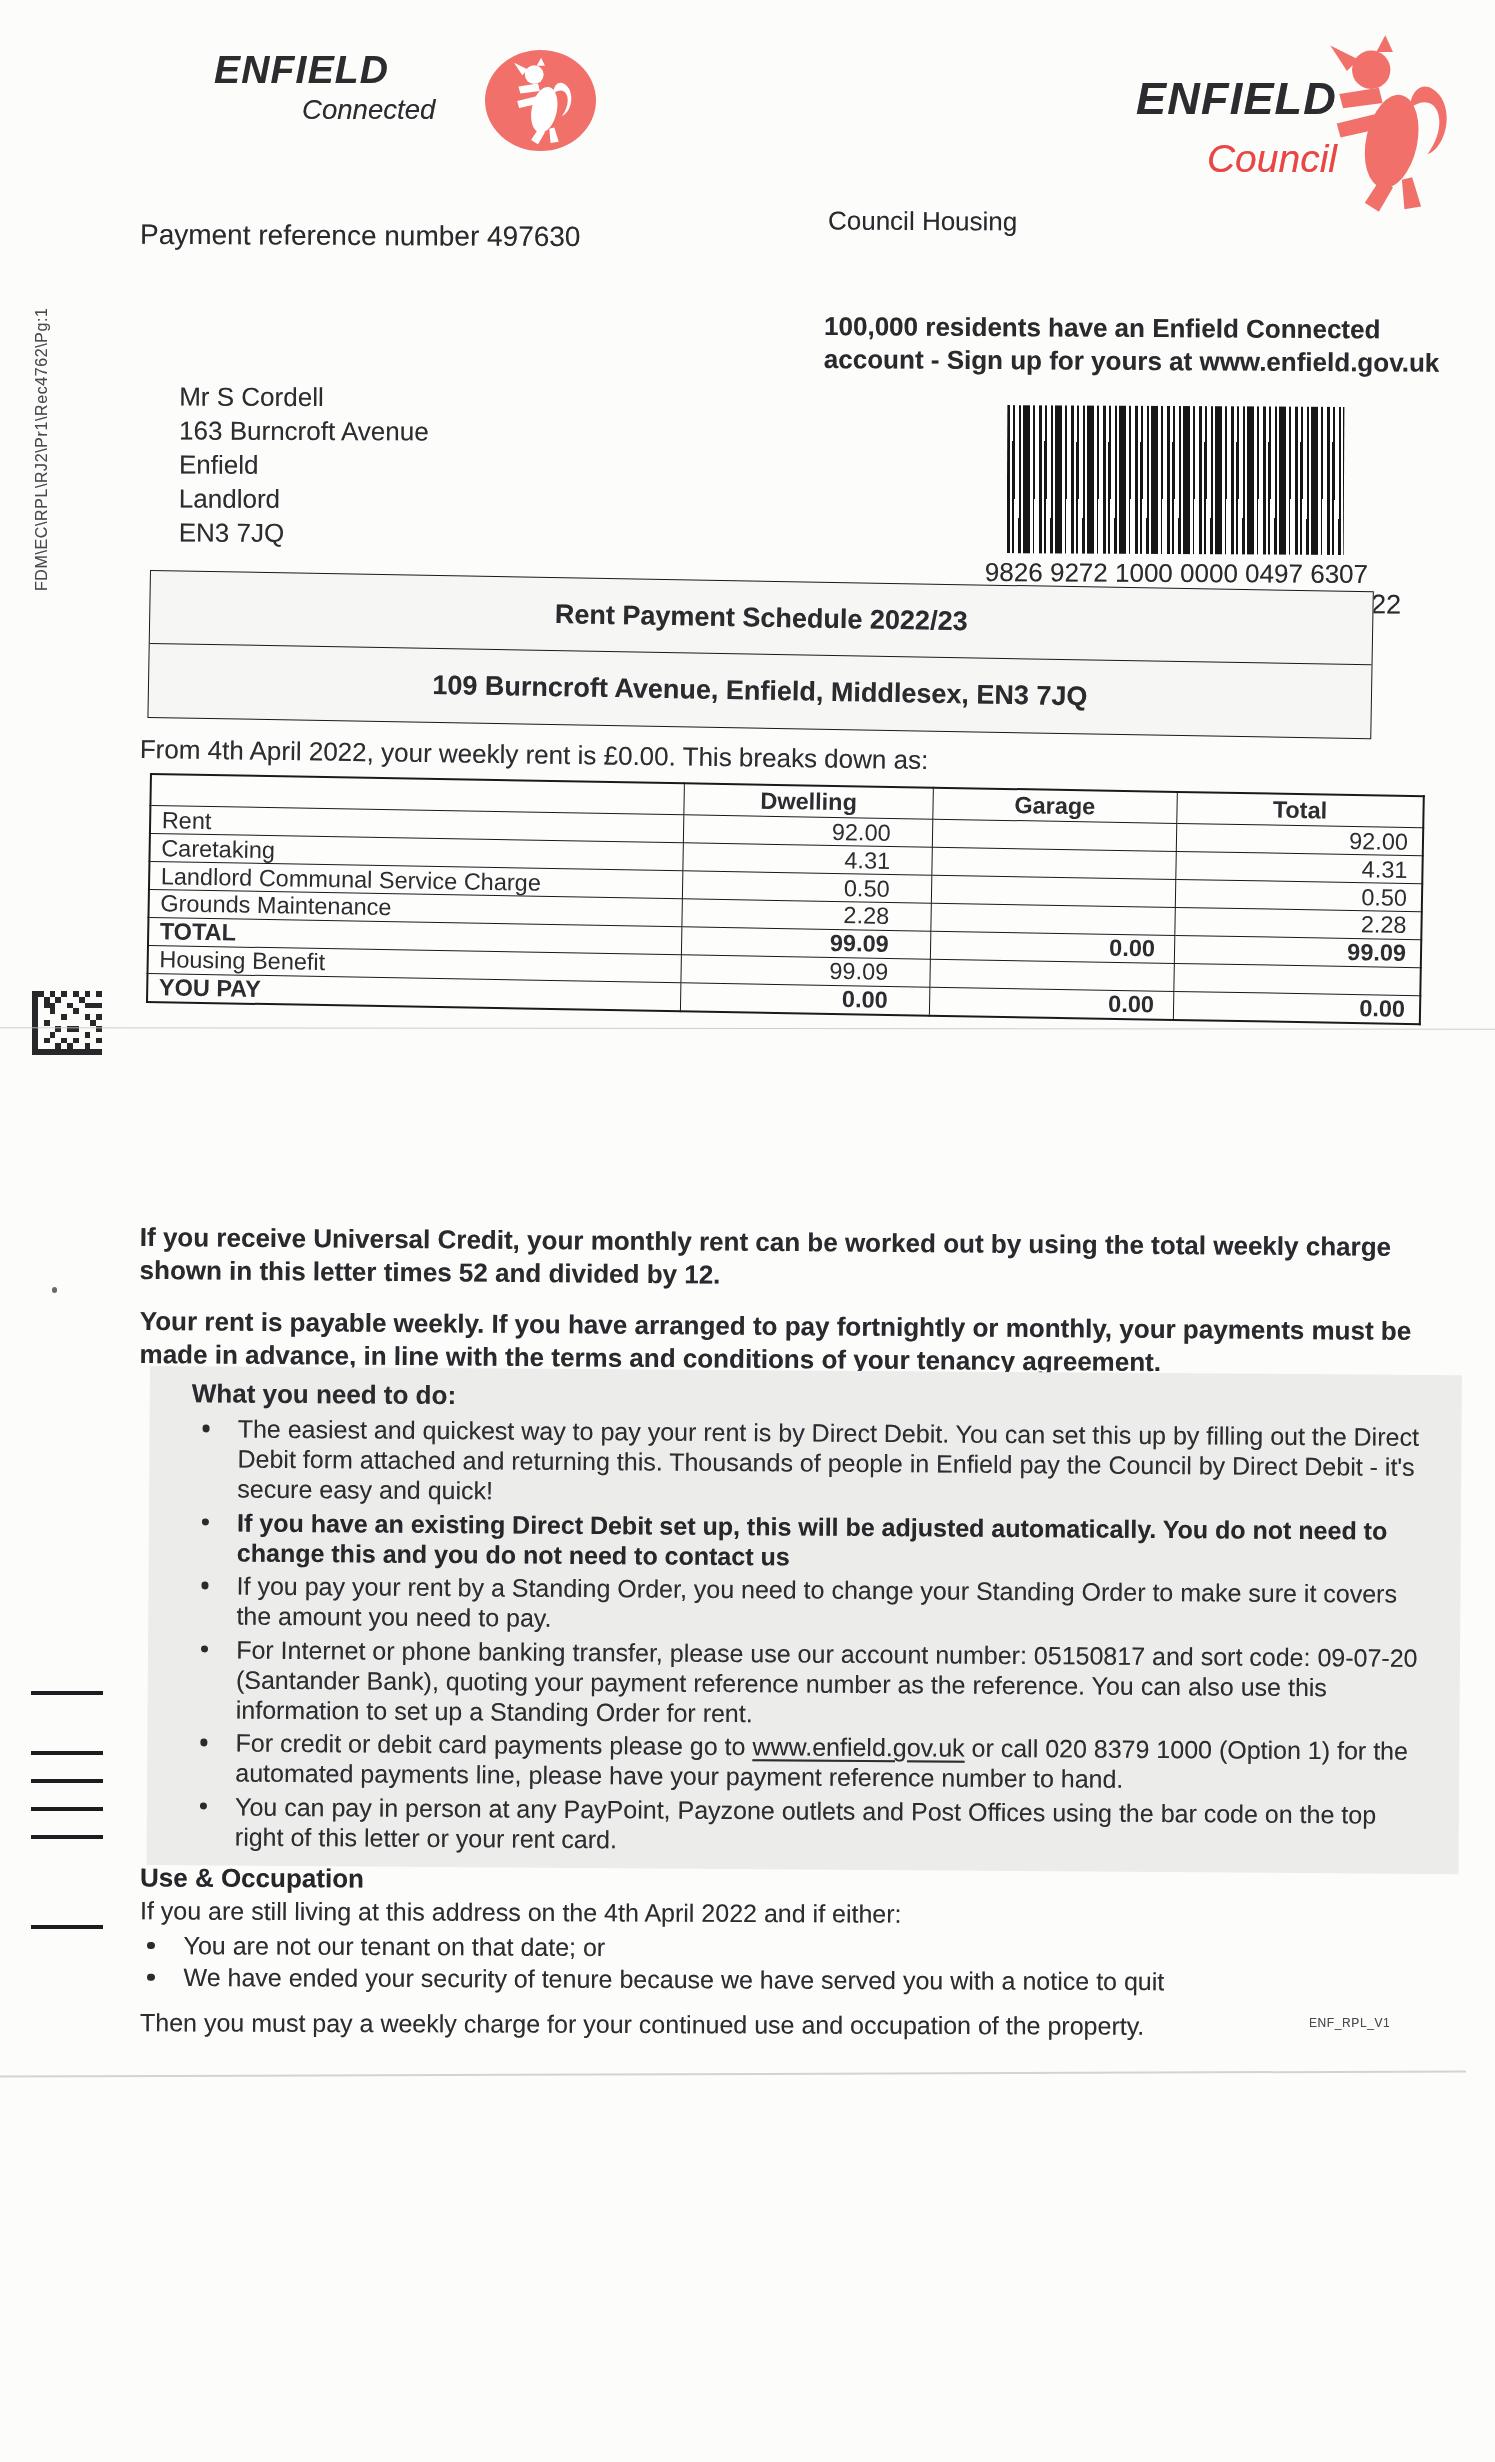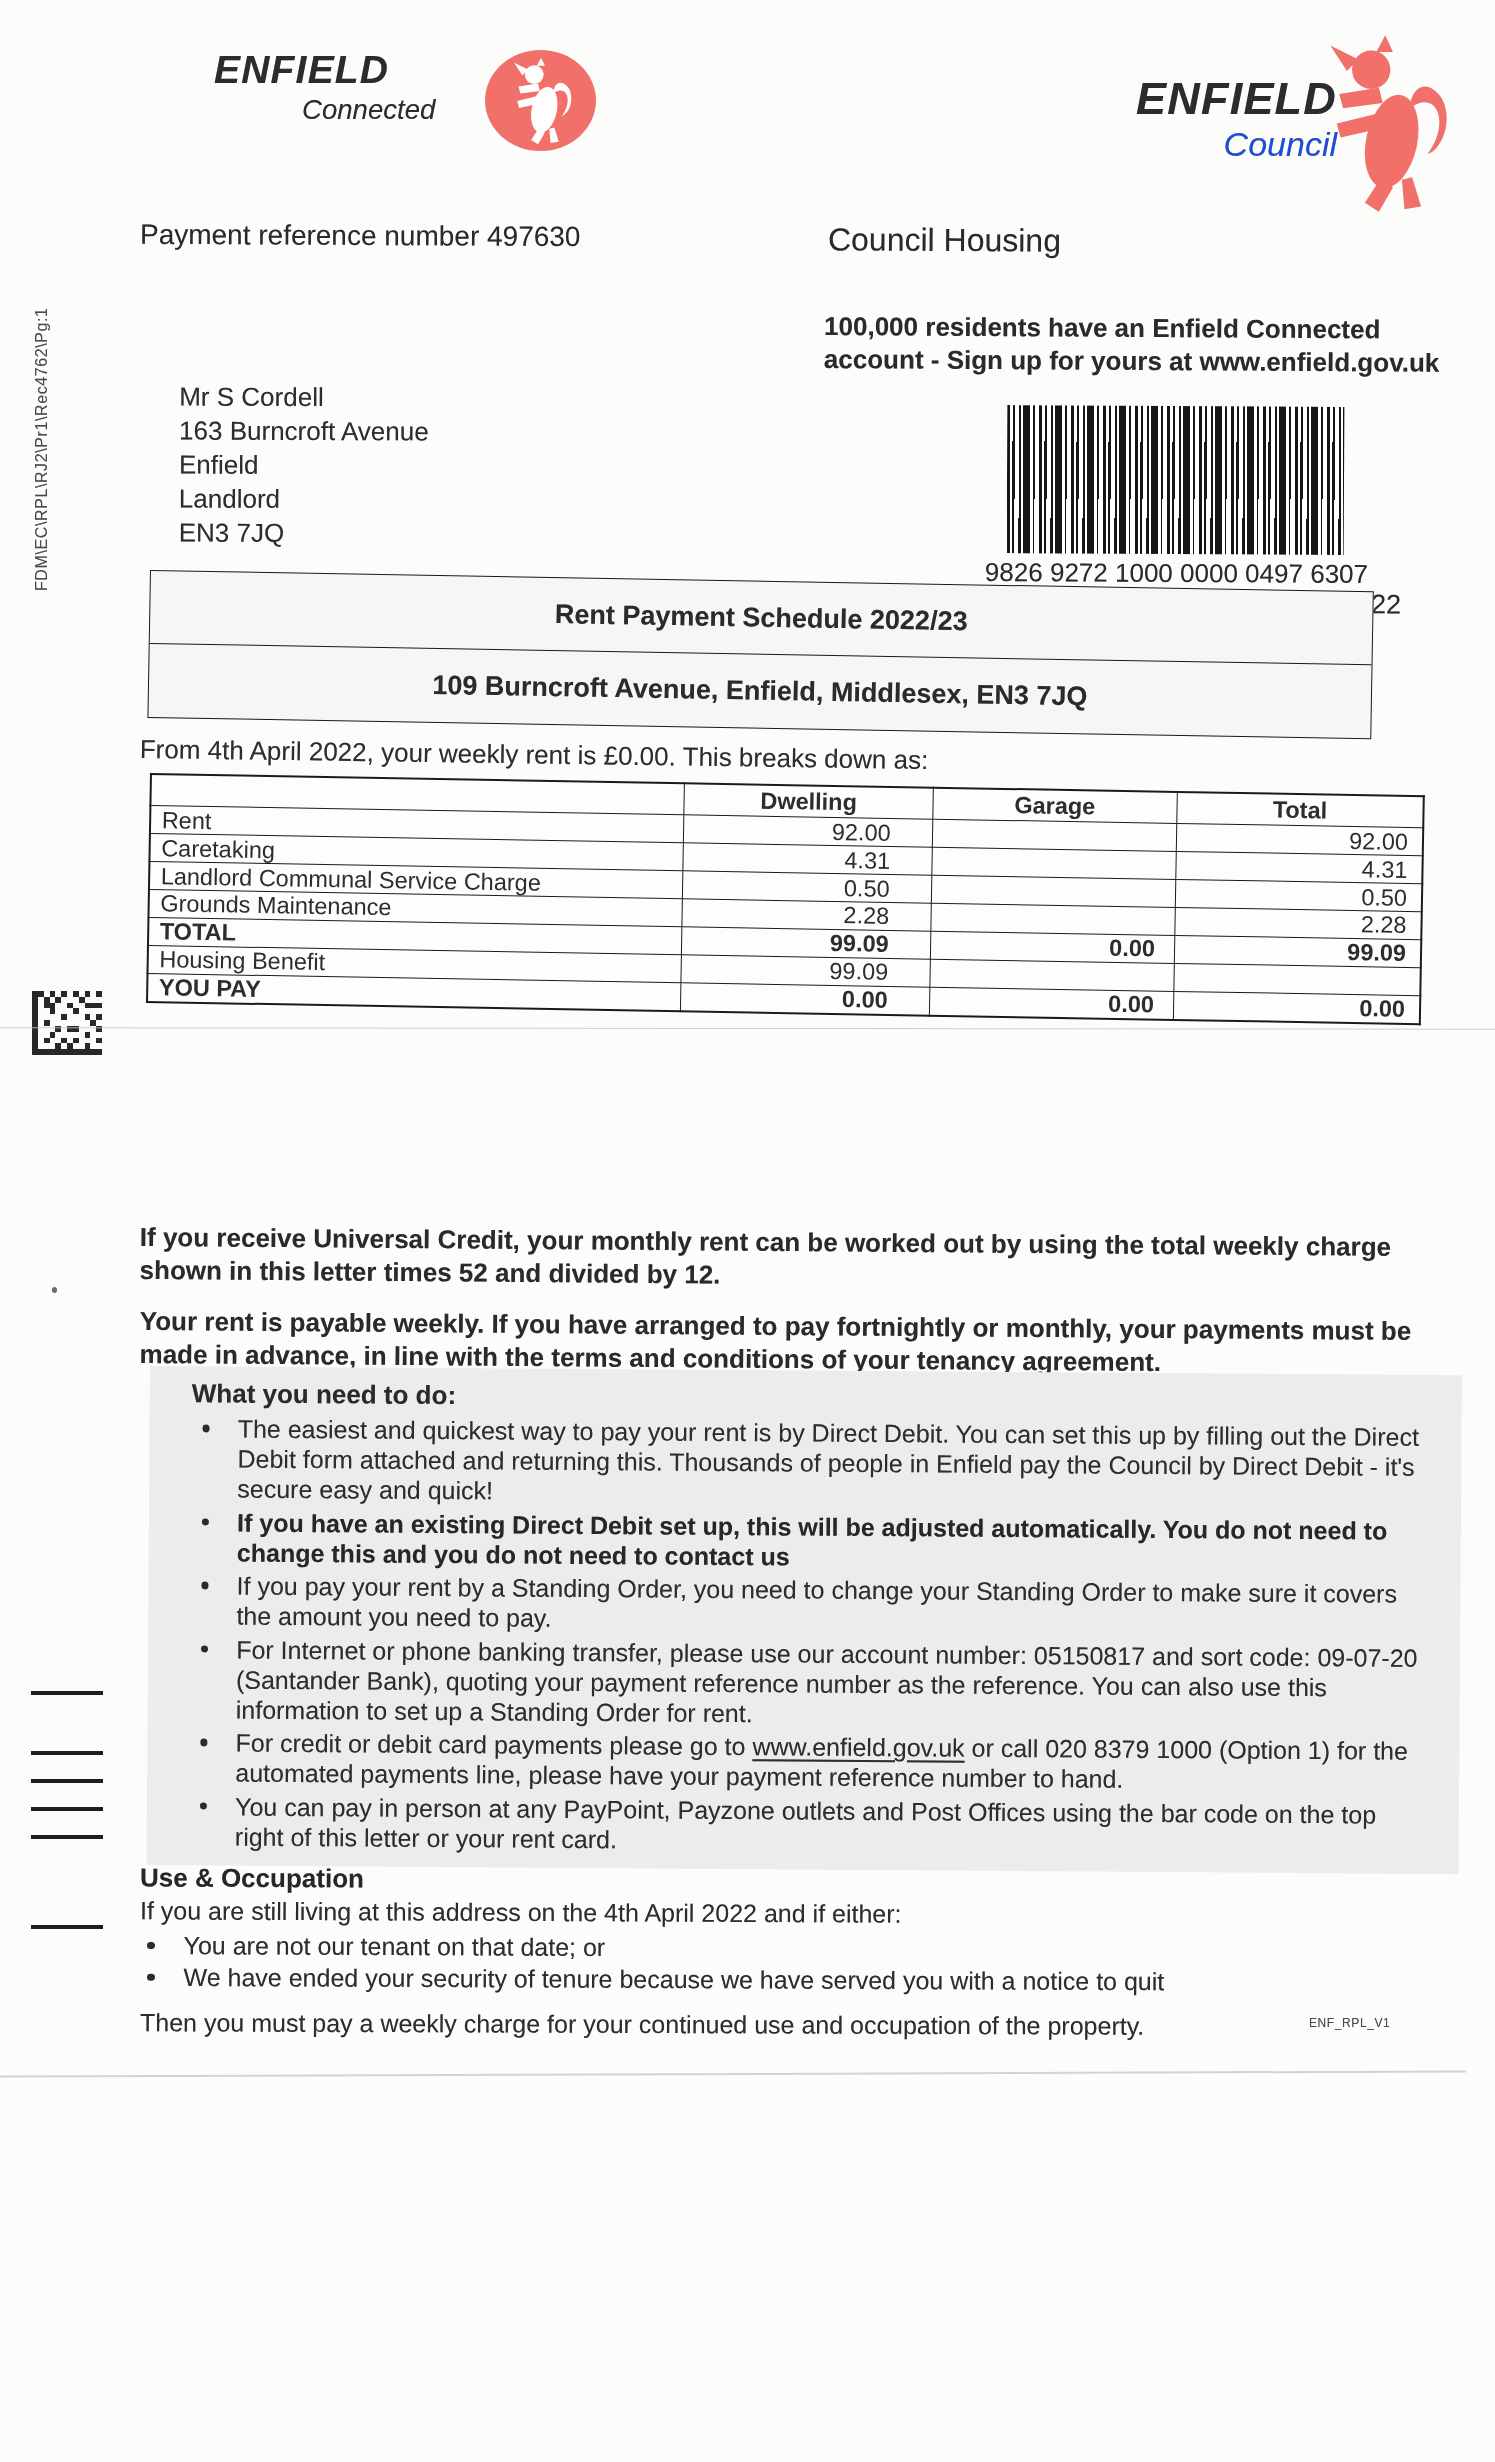--- a/index.html
+++ b/index.html
@@ -14,26 +14,26 @@
   .scan{text-shadow:0 0 0.6px rgba(40,40,40,.35);}
 
   
   .logo-left{left:214px;top:48px;width:381px;}
   .logo-left .big{font-size:39px;font-weight:700;font-style:italic;letter-spacing:1.2px;color:#2b2b30;}
   .logo-left .small{font-size:27.6px;font-style:italic;color:#2b2b30;margin:2px 0 0 88px;}
   .oval-badge{left:485px;top:50px;width:111px;height:101px;border-radius:50%;
     display:flex;align-items:center;justify-content:center;}
   .logo-right{left:1102px;top:73px;width:235px;text-align:right;}
   .logo-right .big{font-size:45px;font-weight:700;font-style:italic;letter-spacing:1.2px;color:#2b2b30;}
-  .logo-right .small{font-size:34px;font-style:italic;color:#1d4ed8;margin-top:0px;}
+  .logo-right .small{font-size:39px;font-style:italic;color:#ef4444;margin-top:12px;}
   .lion-right{left:1320px;top:34px;}
 
   
   .pay-ref{left:140px;top:220px;font-size:28px;color:#2a2a2e;transform:rotate(.3deg);}
-  .dept{left:828px;top:222px;font-size:32px;color:#2a2a2e;transform:rotate(.3deg);}
+  .dept{left:828px;top:206px;font-size:26px;color:#2a2a2e;transform:rotate(.3deg);}
   .promo{left:824px;top:312px;width:639px;font-size:26px;font-weight:700;line-height:33px;color:#2a2a2e;transform:rotate(.35deg);}
   .barcode{left:1007px;top:406px;width:337px;height:148px;
     background:repeating-linear-gradient(90deg,#161616 0 2.9px,#fff 2.9px 5.3px,#161616 5.3px 7.6px,#fff 7.6px 11.7px,#161616 11.7px 14px,#fff 14px 16px,#161616 16px 23px,#fff 23px 26px,#161616 26px 27.6px,#fff 27.6px 32px);
     transform:rotate(.3deg);}
   .barcode-num{left:980px;top:558px;width:393px;text-align:center;font-size:26px;color:#2a2a2e;transform:rotate(.3deg);}
   .letter-date{left:1219px;top:589px;width:199px;text-align:center;font-size:27px;color:#2a2a2e;transform:rotate(.4deg);}
 
   .recipient{left:179px;top:380px;font-size:26px;line-height:34px;color:#2d2d31;transform:rotate(.2deg);}
   .vref{left:33px;top:591px;transform:rotate(-90deg);transform-origin:0 0;
     font-size:16px;letter-spacing:0.6px;color:#4a4a4e;white-space:nowrap;}

